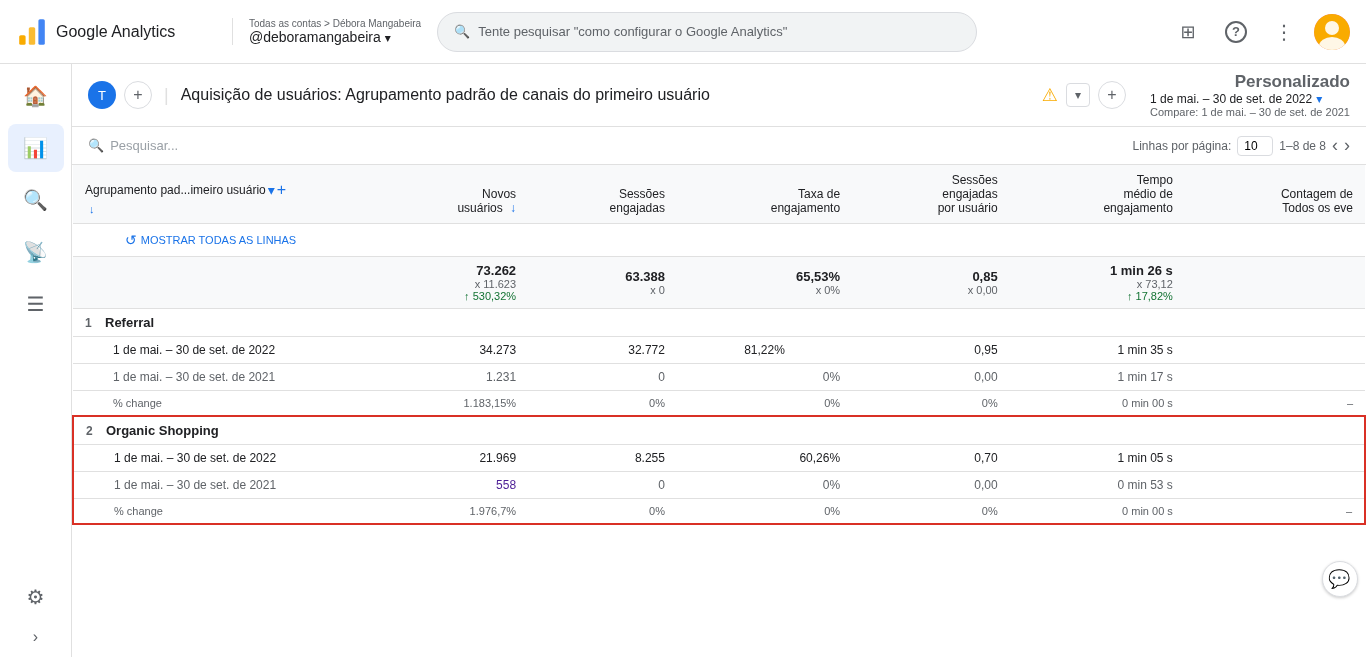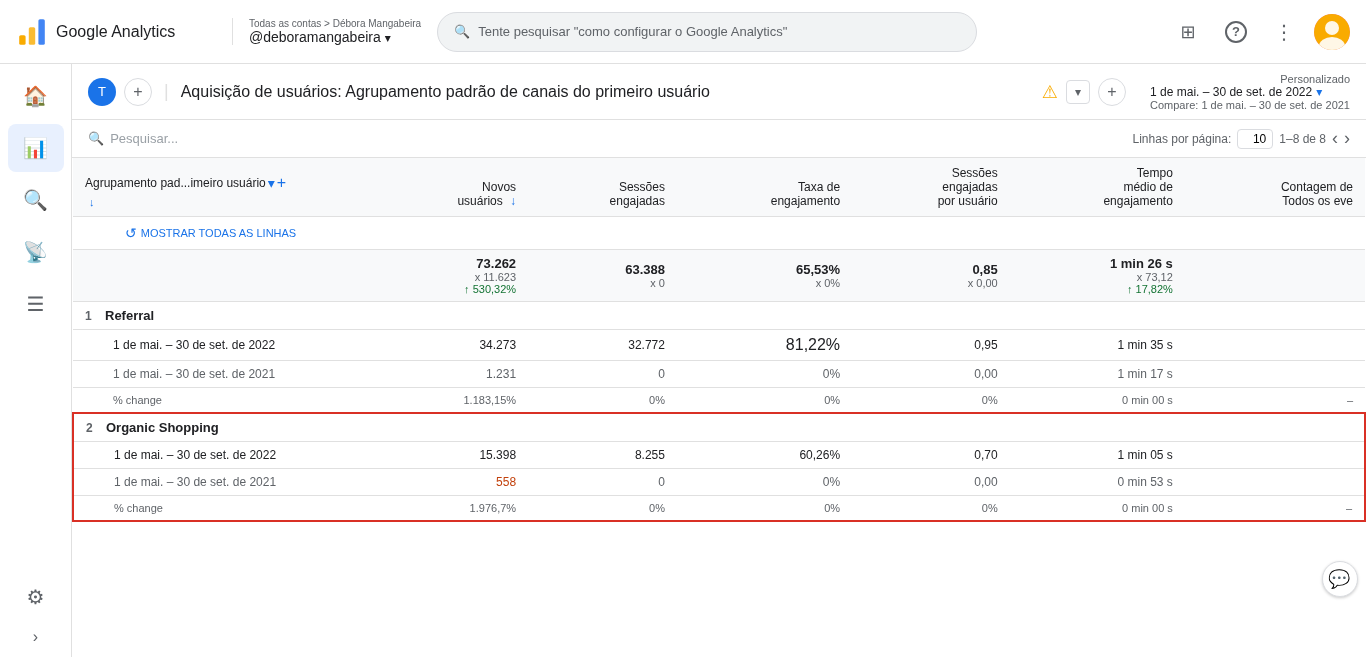--- a/index.html
+++ b/index.html
@@ -228,21 +228,21 @@
       font-size: 12px;
       color: #5f6368;
       margin-left: auto;
     }
     .lines-input {
       border: 1px solid #dadce0;
       border-radius: 4px;
       padding: 2px 6px;
       font-size: 12px;
       width: 36px;
-      text-align: right;
+      text-align: left;
     }
 
     
     .data-table {
       width: 100%;
       border-collapse: collapse;
       font-size: 12px;
     }
     .data-table th {
       background: #f8f9fa;
@@ -455,21 +455,21 @@
     <div class="page-header">
       <div class="tab-circle">T</div>
       <div class="tab-add">+</div>
       <span style="color:#e0e0e0; font-size:18px; margin: 0 4px;">|</span>
       <h1 class="page-title" style="font-size:16px;">Aquisição de usuários: Agrupamento padrão de canais do primeiro usuário</h1>
       <span class="warning-icon">⚠</span>
       <button style="background:none;border:1px solid #dadce0;border-radius:4px;padding:4px 8px;cursor:pointer;font-size:12px;color:#5f6368;">▾</button>
       <button style="background:none;border:1px solid #dadce0;border-radius:50%;width:28px;height:28px;cursor:pointer;font-size:16px;color:#5f6368;display:flex;align-items:center;justify-content:center;">+</button>
 
       <div style="margin-left: 16px; text-align:right;">
-        <div style="font-size:11px;color:#5f6368;">Personalizado</div>
+        <div style="font-size:17px;color:#5f6368;font-weight:bold;">Personalizado</div>
         <div style="font-size:12px;color:#202124;font-weight:500;display:flex;align-items:center;gap:4px;">
           <span>1 de mai. – 30 de set. de 2022</span>
           <span style="color:#1a73e8;">▾</span>
         </div>
         <div style="font-size:11px;color:#5f6368;">Compare: 1 de mai. – 30 de set. de 2021</div>
       </div>
     </div>
 
     <div class="table-area">
 
@@ -556,21 +556,21 @@
       <td></td>
       <td></td>
       <td></td>
       <td></td>
       <td style=""></td>
     </tr>
             <tr class="data-row year-2022">
       <td class="left-col" style="padding-left:40px;color:#202124;font-size:12px;">1 de mai. – 30 de set. de 2022</td>
       <td style="color:#202124;font-size:12px;">34.273</td>
       <td style="color:#202124;font-size:12px;">32.772</td>
-      <td style="color:#202124;font-size:16px;">81,22%</td>
+      <td style="color:#202124;font-size:12px;text-align:center;">81,22%</td>
       <td style="color:#202124;font-size:12px;">0,95</td>
       <td style="color:#202124;font-size:12px;">1 min 35 s</td>
       <td style="color:#202124;font-size:12px;"></td>
     </tr>
             <tr class="data-row year-2021">
       <td class="left-col" style="padding-left:40px;color:#5f6368;font-size:12px;">1 de mai. – 30 de set. de 2021</td>
       <td style="color:#5f6368;font-size:12px;">1.231</td>
       <td style="color:#5f6368;font-size:12px;">0</td>
       <td style="color:#5f6368;font-size:12px;">0%</td>
       <td style="color:#5f6368;font-size:12px;">0,00</td>
@@ -592,30 +592,30 @@
       </td>
       <td style="border-top: 2px solid rgb(217, 48, 37);"></td>
       <td style="border-top: 2px solid rgb(217, 48, 37);"></td>
       <td style="border-top: 2px solid rgb(217, 48, 37);"></td>
       <td style="border-top: 2px solid rgb(217, 48, 37);"></td>
       <td style="border-top: 2px solid rgb(217, 48, 37);"></td>
       <td style="border-right: 2px solid rgb(217, 48, 37); border-top: 2px solid rgb(217, 48, 37);"></td>
     </tr>
             <tr class="data-row year-2022 group2-row">
       <td class="left-col" style="padding-left:40px;color:#202124;font-size:12px;border-left:2px solid #d93025;">1 de mai. – 30 de set. de 2022</td>
-      <td style="color:#202124;font-size:12px;">15.398</td>
+      <td style="color:#202124;font-size:12px;">21.969</td>
       <td style="color:#202124;font-size:12px;">8.255</td>
       <td style="color:#202124;font-size:12px;">60,26%</td>
       <td style="color:#202124;font-size:12px;">0,70</td>
       <td style="color:#202124;font-size:12px;">1 min 05 s</td>
       <td style="color:#202124;font-size:12px;border-right:2px solid #d93025;"></td>
     </tr>
             <tr class="data-row year-2021 group2-row">
       <td class="left-col" style="padding-left:40px;color:#5f6368;font-size:12px;border-left:2px solid #d93025;">1 de mai. – 30 de set. de 2021</td>
-      <td style="color:#c2410c;font-size:12px;">558</td>
+      <td style="color:#4c1d95;font-size:12px;">558</td>
       <td style="color:#5f6368;font-size:12px;">0</td>
       <td style="color:#5f6368;font-size:12px;">0%</td>
       <td style="color:#5f6368;font-size:12px;">0,00</td>
       <td style="color:#5f6368;font-size:12px;">0 min 53 s</td>
       <td style="color:#5f6368;font-size:12px;border-right:2px solid #d93025;"></td>
     </tr>
             <tr class="data-row pct-change group2-row">
       <td class="left-col" style="padding-left:40px;color:#5f6368;font-size:11px;border-left:2px solid #d93025;border-bottom:2px solid #d93025;">% change</td>
       <td style="color:#5f6368;font-size:11px;border-bottom:2px solid #d93025;">1.976,7%</td>
       <td style="color:#5f6368;font-size:11px;border-bottom:2px solid #d93025;">0%</td>

